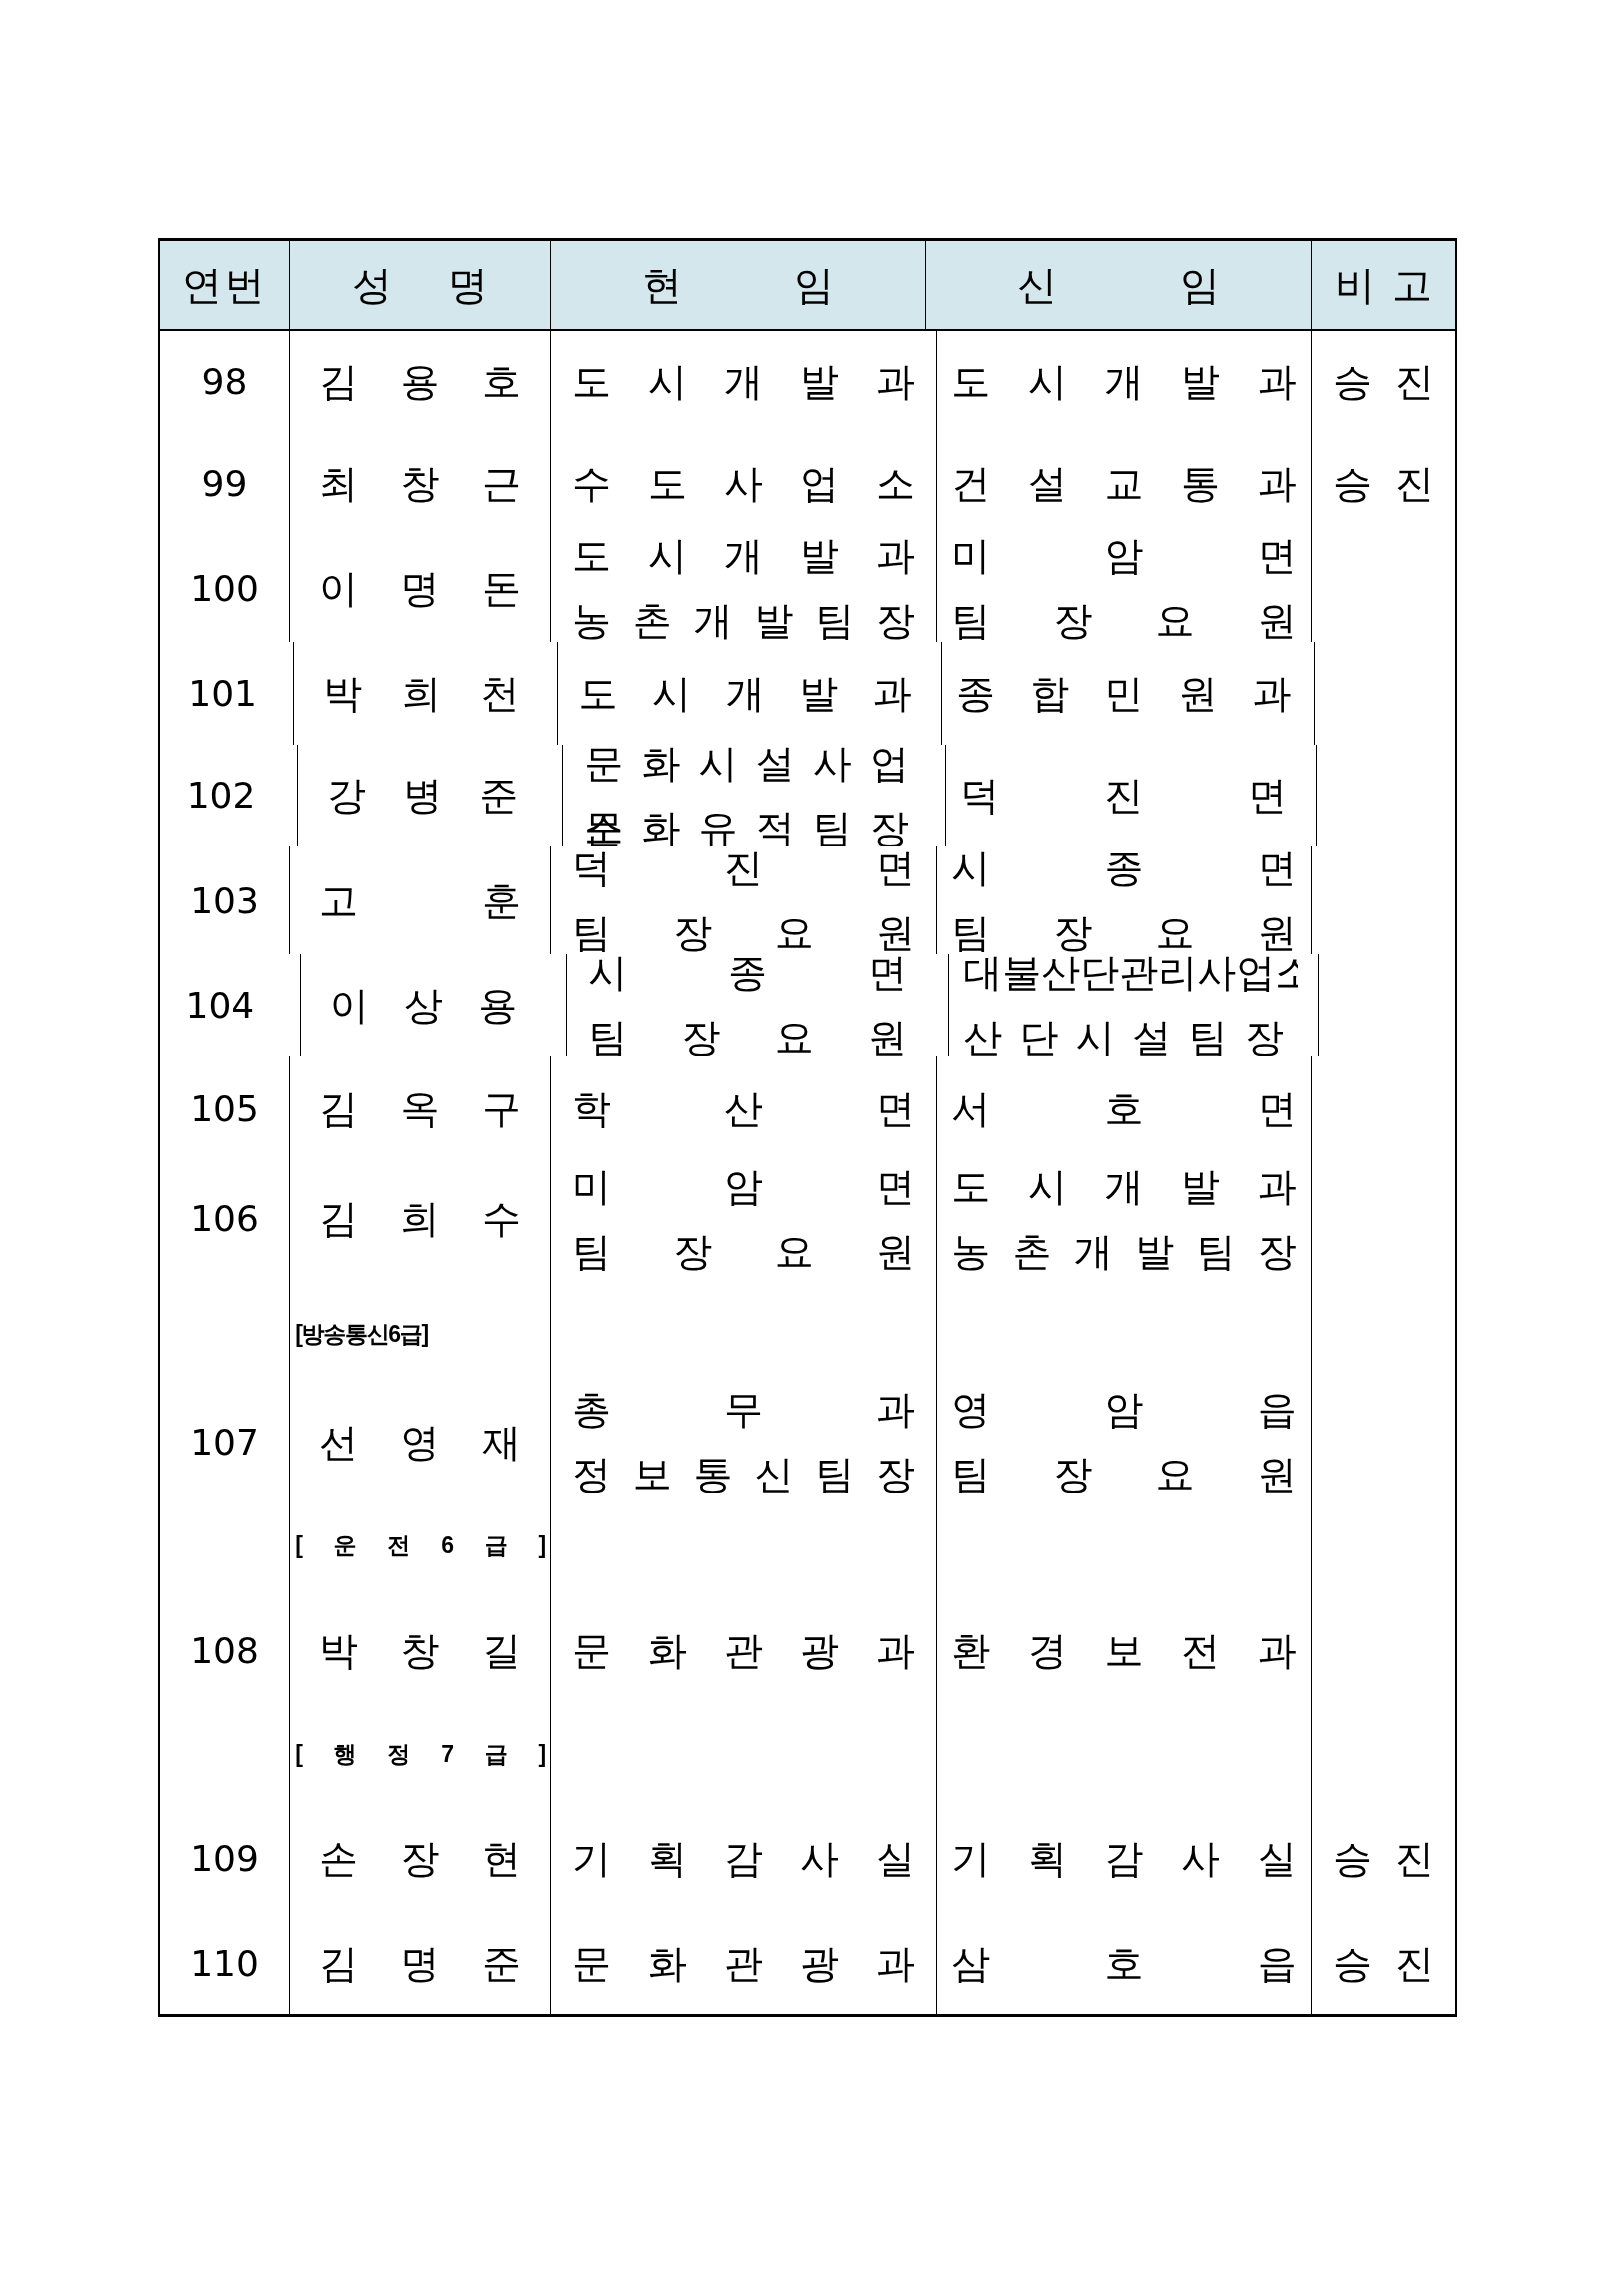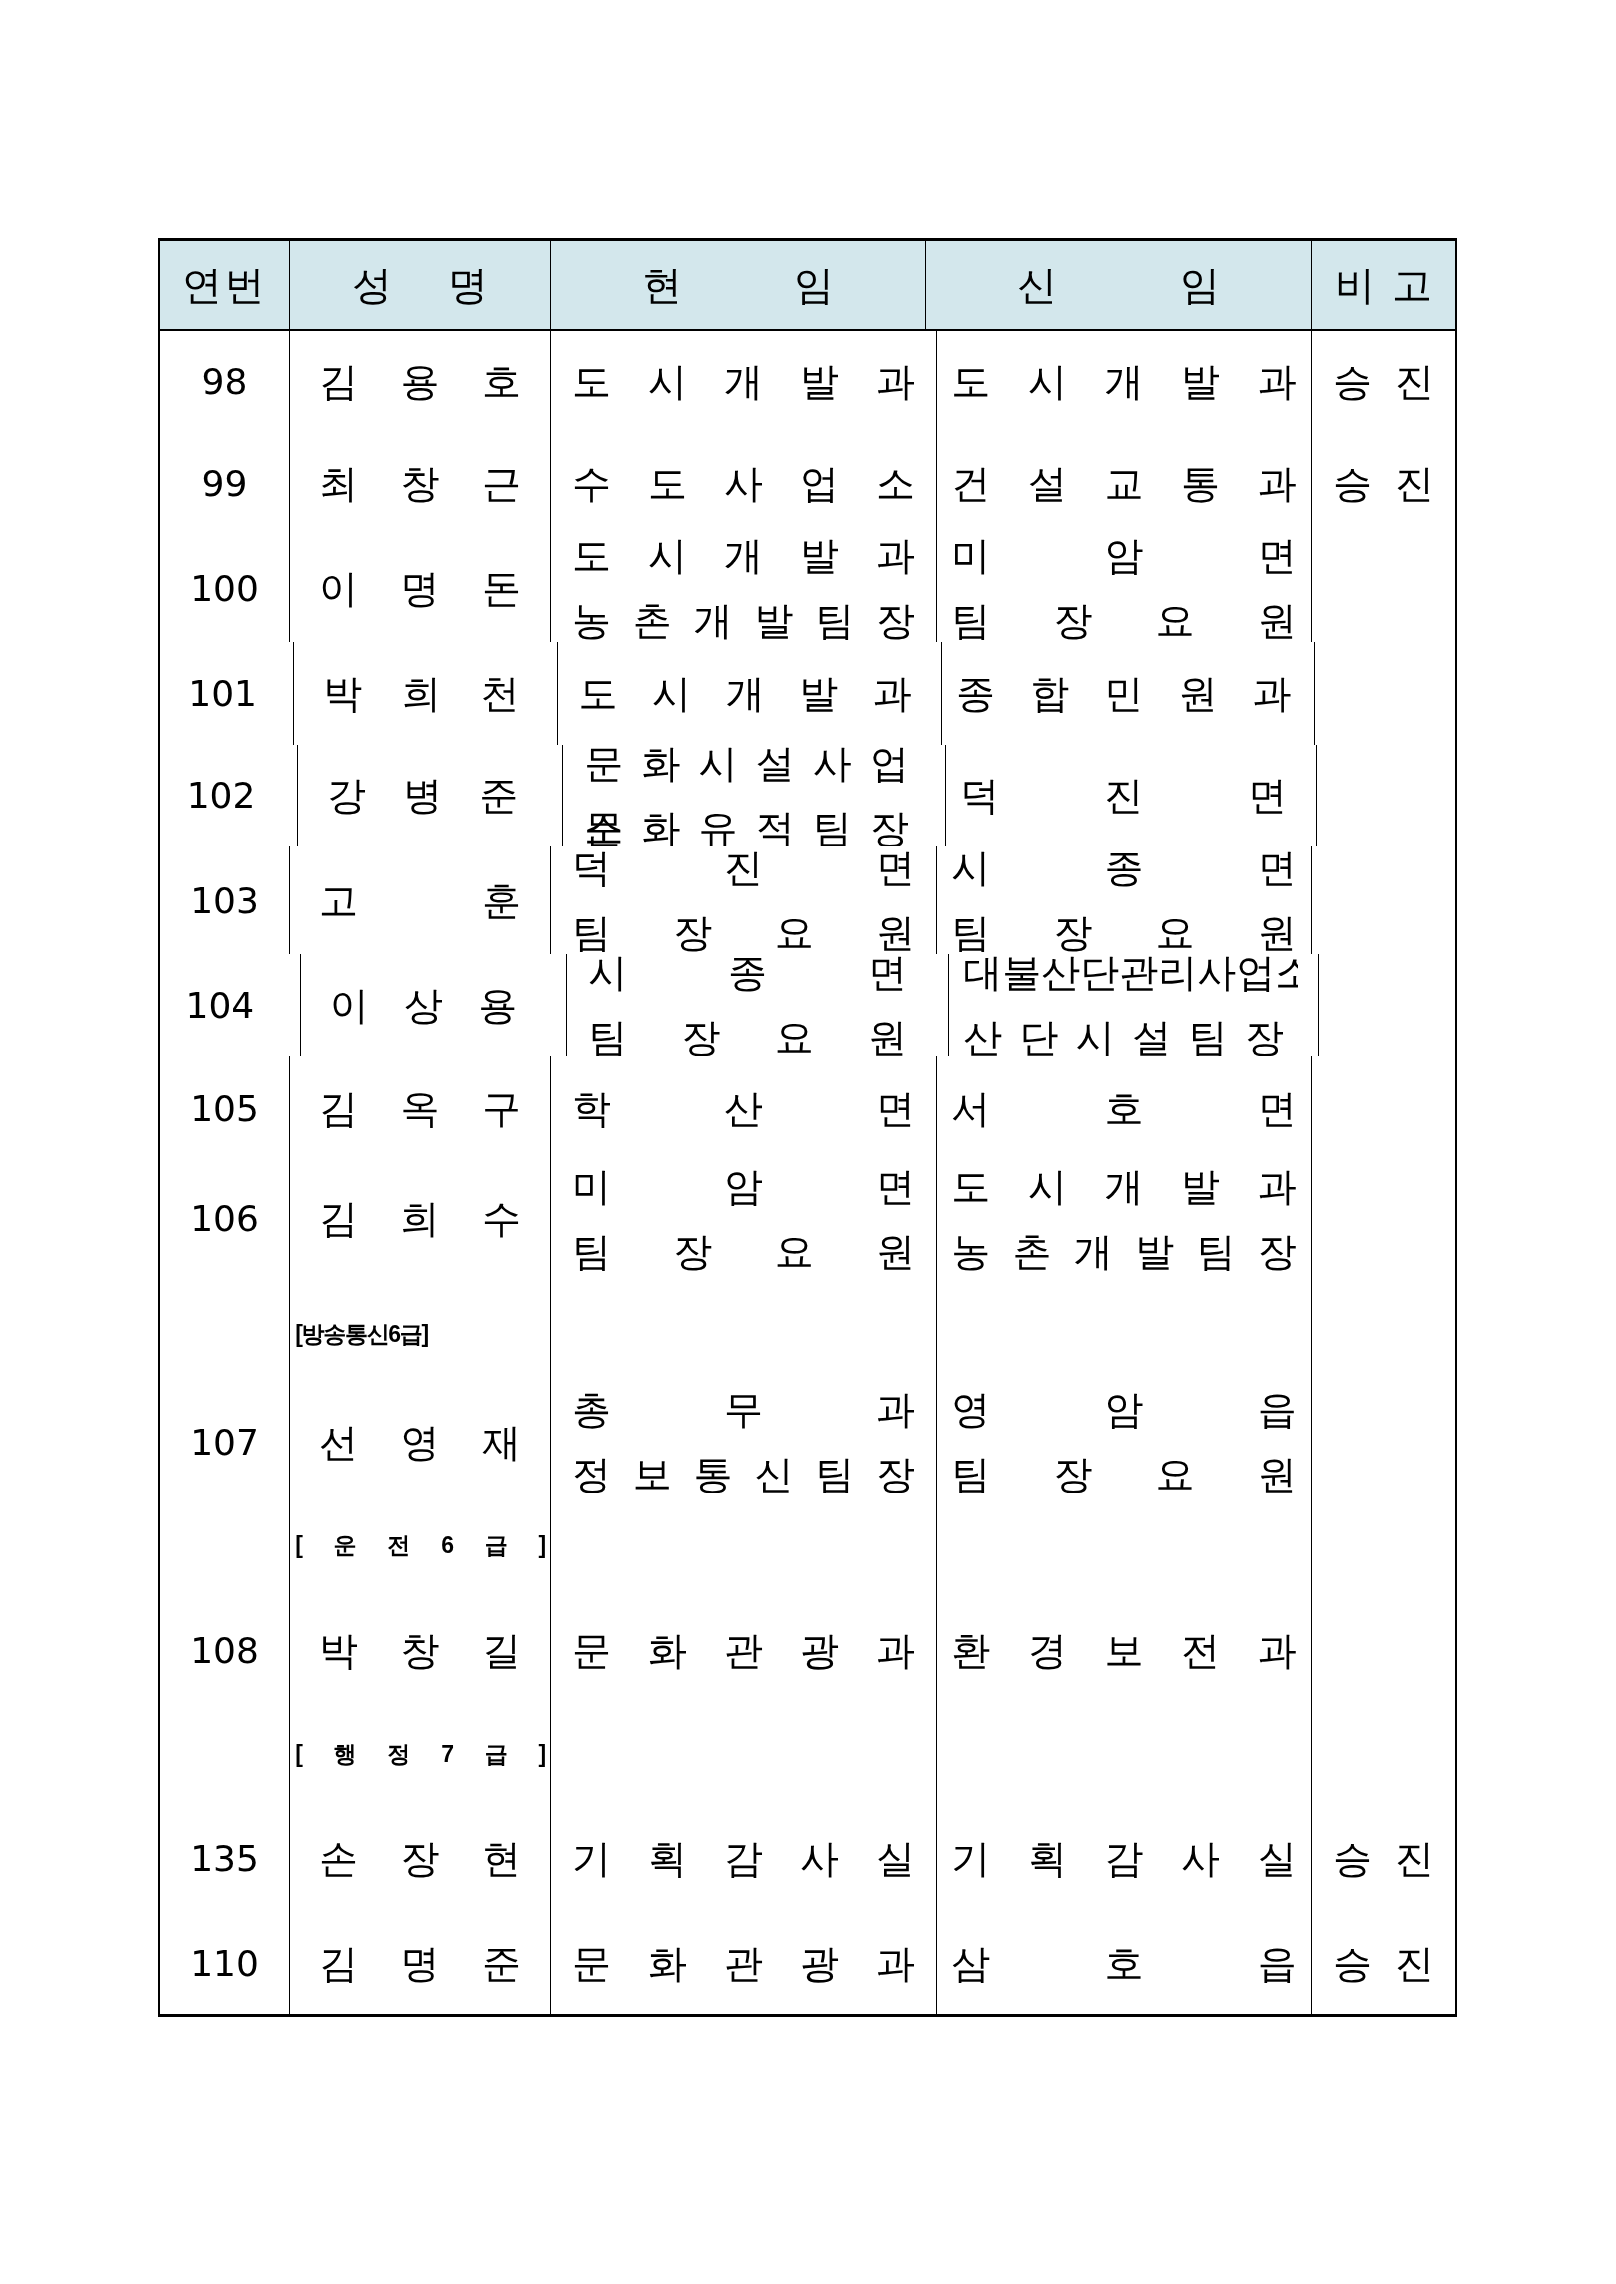--- a/index.html
+++ b/index.html
@@ -316,21 +316,21 @@
     <div class="cell c2 sec-cell">
         <div class="sec-line">[ 행 정 7 급 ]</div>
       </div>
     <div class="cell c3"></div>
     <div class="cell c4"></div>
     <div class="cell c5"></div>
   </div>
 
   <div class="trow" style="height:104px;">
     <div class="cell c1">
-        <div class="line">135</div>
+        <div class="line">109</div>
       </div>
     <div class="cell c2">
         <div class="line">손 장 현</div>
       </div>
     <div class="cell c3">
         <div class="line">기 획 감 사 실</div>
       </div>
     <div class="cell c4">
         <div class="line">기 획 감 사 실</div>
       </div>

